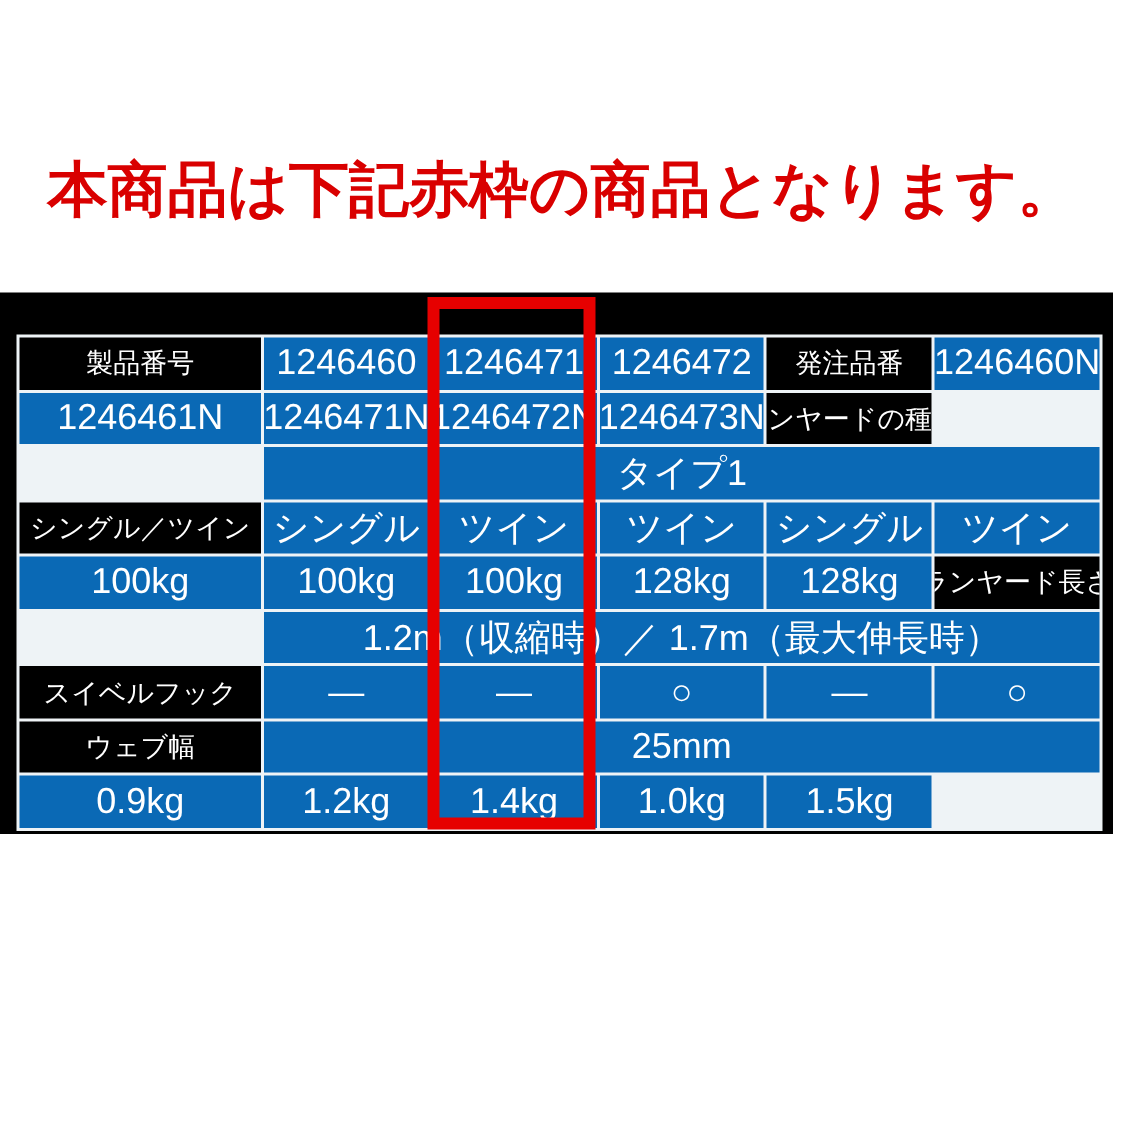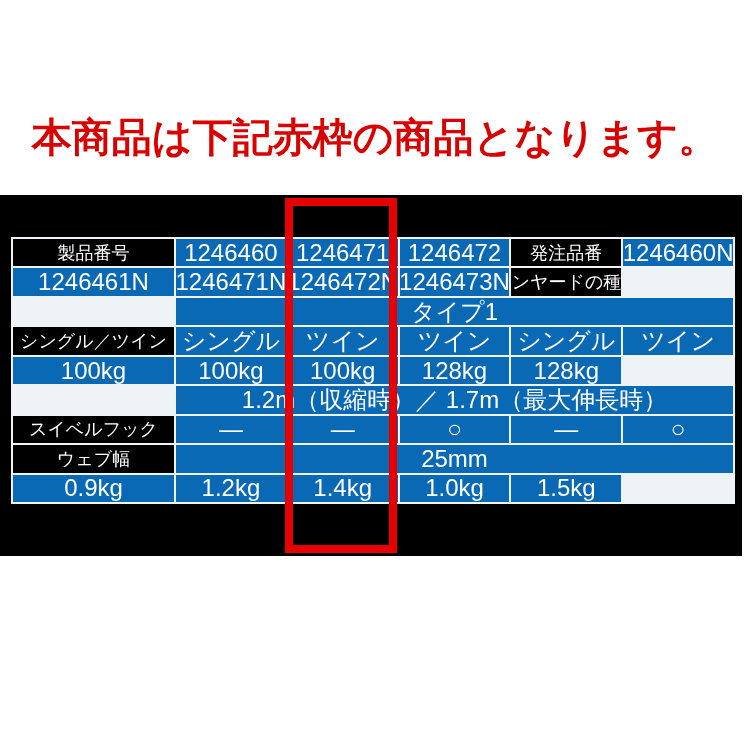--- a/index.html
+++ b/index.html
@@ -16,44 +16,44 @@
   }
   .page{
     position:relative;
     width:750px;
     height:750px;
     background:#ffffff;
     overflow:hidden;
   }
   .notice{
     position:absolute;
-    top:110px;
+    top:99px;
     left:0;
     width:750px;
     text-align:center;
     font-size:40px;
     font-weight:600;
     letter-spacing:0px;
     color:var(--red-text);
     white-space:nowrap;
   }
   .panel{
     position:absolute;
     top:195px;
     left:0;
     width:742px;
     height:361px;
     background:var(--panel);
   }
   .spec-grid{
     position:absolute;
-    top:42px;
+    top:28px;
     left:11px;
     width:724px;
-    height:267px;
+    height:331px;
     box-sizing:border-box;
     background:var(--grid-line);
     padding:2px;
     display:grid;
     grid-template-columns:161px repeat(5, 1fr);
     grid-auto-rows:1fr;
     gap:2px;
   }
   .cell{
     display:flex;
@@ -111,20 +111,21 @@
         <div class="cell value">シングル</div>
         <div class="cell value">ツイン</div>
         <div class="cell value">ツイン</div>
         <div class="cell value">シングル</div>
         <div class="cell value">ツイン</div>
         <div class="cell value">100kg</div>
         <div class="cell value">100kg</div>
         <div class="cell value">100kg</div>
         <div class="cell value">128kg</div>
         <div class="cell value">128kg</div>
+        <div class="cell label">ランヤード長さ</div>
         <div class="cell value span">1.2m（収縮時）／ 1.7m（最大伸長時）</div>
         <div class="cell label">スイベルフック</div>
         <div class="cell value">—</div>
         <div class="cell value">—</div>
         <div class="cell value">○</div>
         <div class="cell value">—</div>
         <div class="cell value">○</div>
         <div class="cell label">ウェブ幅</div>
         <div class="cell value span">25mm</div>
         <div class="cell value">0.9kg</div>

